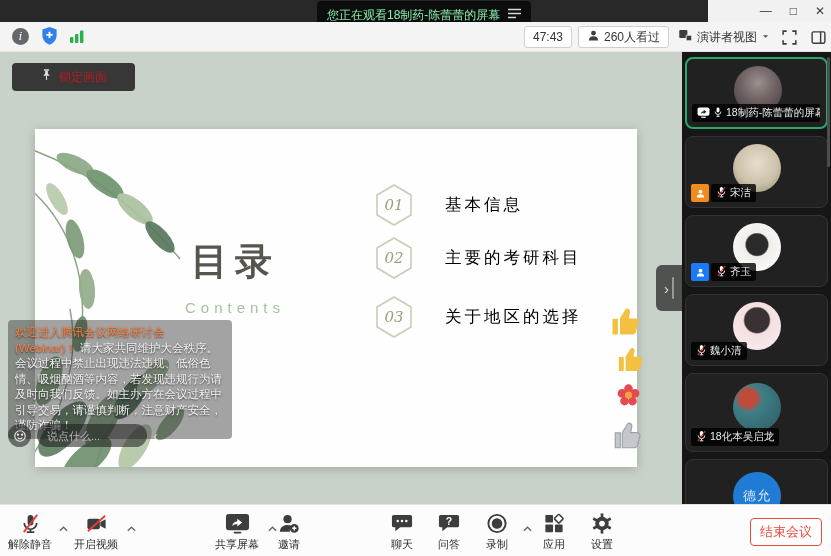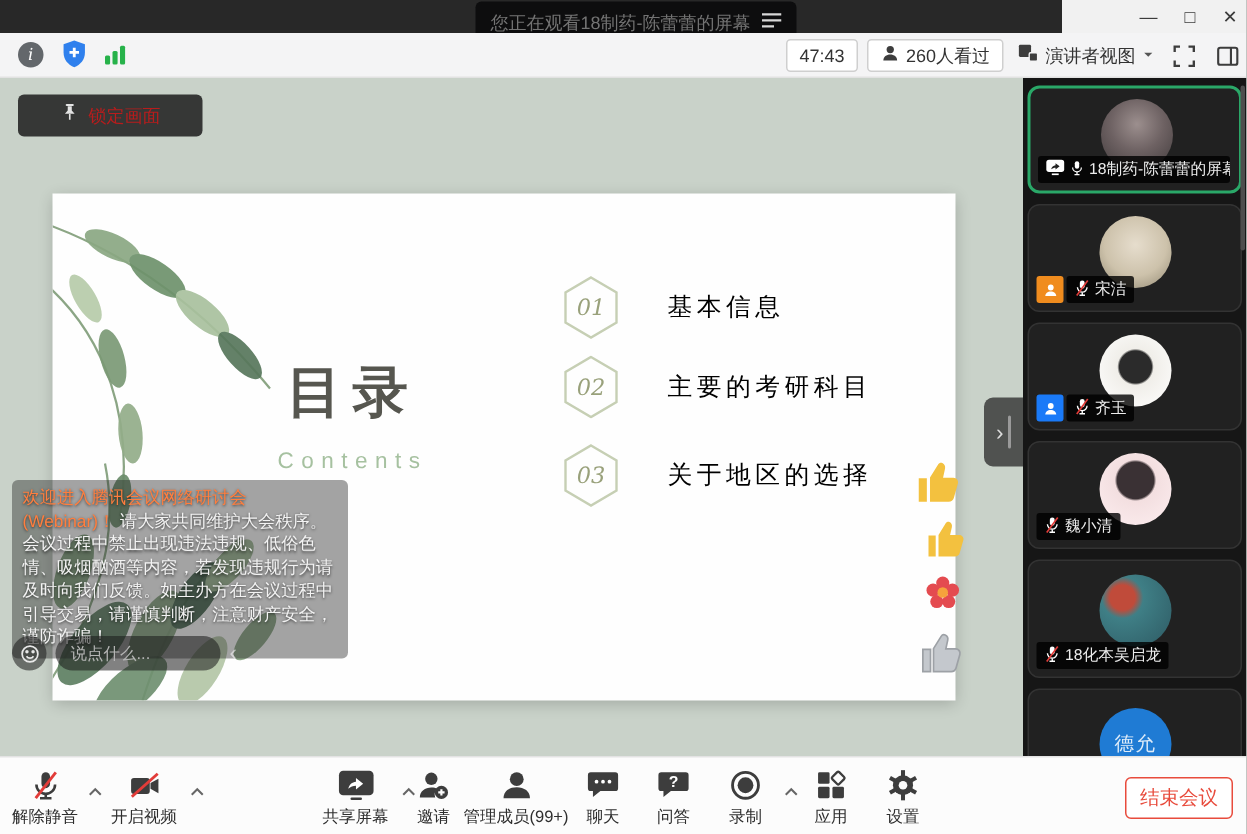--- a/index.html
+++ b/index.html
@@ -4,21 +4,21 @@
 <style>
   * { margin:0; padding:0; box-sizing:border-box; }
   body { font-family:"Liberation Sans","DejaVu Sans",sans-serif; background:#888; }
   #app { position:relative; width:831px; height:556px; overflow:hidden; background:#f1f1f1; }
   .abs { position:absolute; }
 
   
   .titlebar { position:absolute; left:0; top:0; width:831px; height:22px; background:#f1f1f1; }
   .titlebar-dark { position:absolute; left:0; top:0; width:708px; height:22px; background:#282828; }
   .title-pill { position:absolute; left:317px; top:1px; height:28px; background:#0d0d0e; border-radius:4px;
-    display:flex; align-items:center; gap:8px; padding:0 10px; color:#737373; font-size:12px;justify-content:center; }
+    display:flex; align-items:center; gap:8px; padding:0 10px; color:#86efac; font-size:12px;justify-content:center; }
   .win-controls { position:absolute; right:6px; top:0; height:22px; display:flex; align-items:center; gap:18px;
     color:#3c3c3c; font-size:12px; }
   .win-controls span { cursor:default; }
 
   
   .topbar { position:absolute; left:0; top:22px; width:831px; height:30px; background:#f4f4f5; border-bottom:1px solid #e2e2e2; }
   .badge-box { display:flex; align-items:center; gap:4px; height:22px; padding:0 8px; background:#fff;
     border:1px solid #cfcfcf; border-radius:3px; font-size:12px; color:#333; }
   .plain-btn { display:flex; align-items:center; gap:4px; height:22px; padding:0 6px; font-size:12px; color:#333; }
   .info-circle { width:17px; height:17px; border-radius:50%; background:#63676b; color:#fff; font-size:11px;
@@ -462,27 +462,20 @@
     <div class="tb-item" style="left:289px;">
       <svg width="23" height="23" viewBox="0 0 24 24" fill="#3d3d3d">
           <circle cx="10.5" cy="7.5" r="4.3"></circle>
           <path d="M2.5 20.5c0-4.4 3.6-7 8-7 1.6 0 3.1.3 4.3 1a5.5 5.5 0 0 0-1.6 6z"></path>
           <circle cx="17.5" cy="17" r="4.6"></circle>
           <path d="M17.5 14.8v4.4M15.3 17h4.4" stroke="#fcfcfc" stroke-width="1.5"></path>
         </svg>
       <span class="tb-label">邀请</span>
     </div>
 
-    <div class="tb-item" style="left:344px;">
-      <svg width="23" height="23" viewBox="0 0 24 24" fill="#3d3d3d">
-          <circle cx="12" cy="7.8" r="4.8"></circle>
-          <path d="M2.8 21c0-4.8 4-7.6 9.2-7.6s9.2 2.8 9.2 7.6z"></path>
-        </svg>
-      <span class="tb-label">管理成员(99+)</span>
-    </div>
 
     <div class="tb-item" style="left:402px;">
       <svg width="23" height="23" viewBox="0 0 24 24">
           <path d="M20.5 3h-17a2 2 0 0 0-2 2v9a2 2 0 0 0 2 2h1.5v4.2l5.2-4.2h10.3a2 2 0 0 0 2-2V5a2 2 0 0 0-2-2z" fill="#3d3d3d"></path>
           <circle cx="7.5" cy="9.5" r="1.3" fill="#fff"></circle>
           <circle cx="12" cy="9.5" r="1.3" fill="#fff"></circle>
           <circle cx="16.5" cy="9.5" r="1.3" fill="#fff"></circle>
         </svg>
       <span class="tb-label">聊天</span>
     </div>

